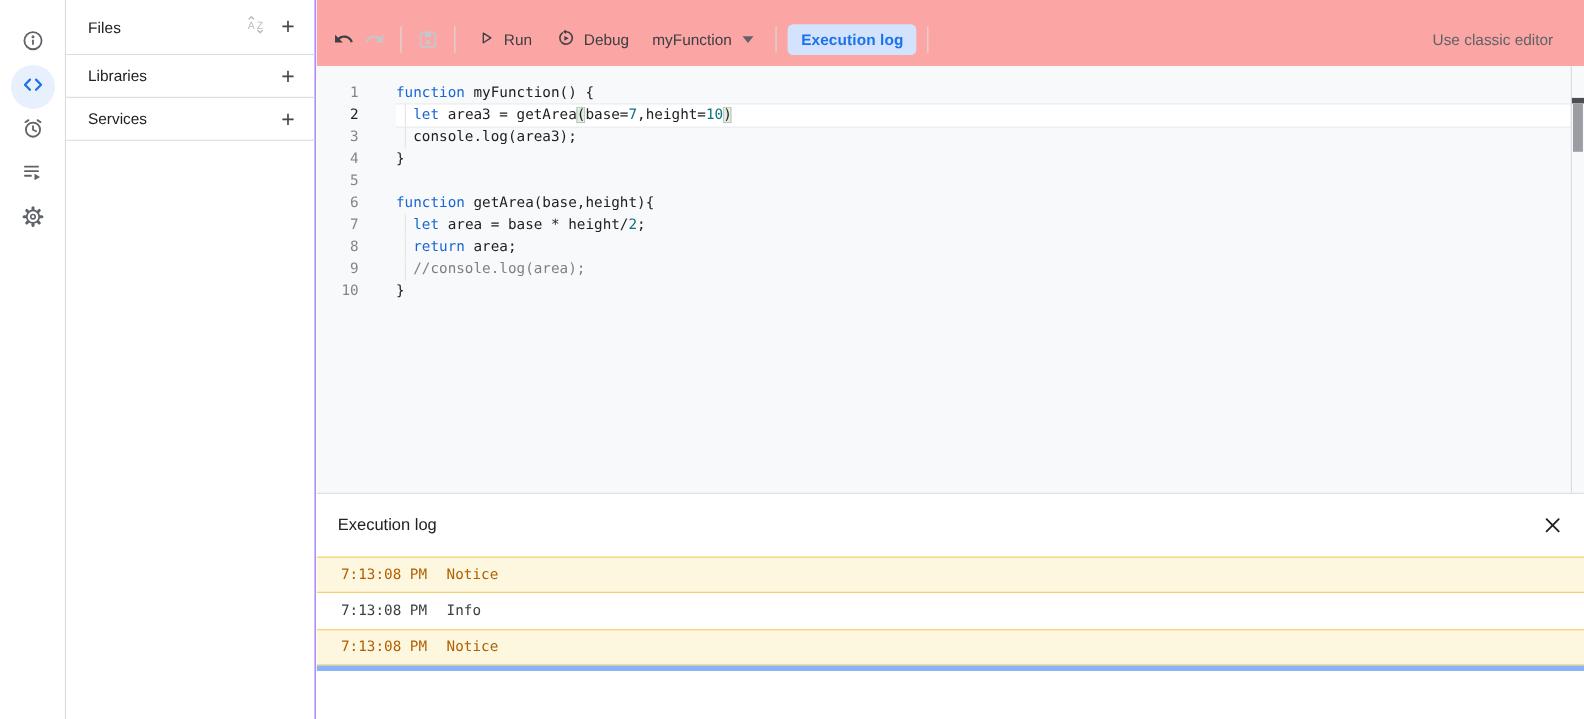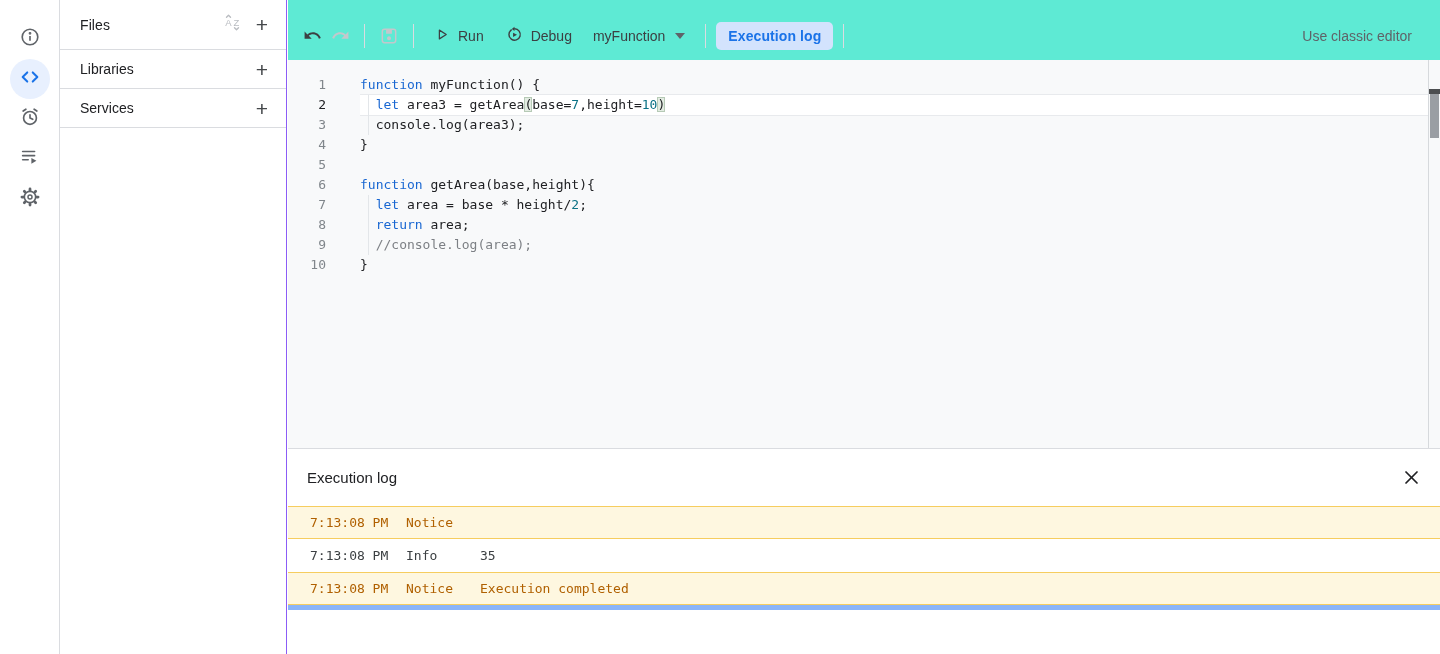--- a/index.html
+++ b/index.html
@@ -28,21 +28,21 @@
     font-size:13px; color:#3c4043; cursor:pointer; }
   .file-row.selected { background:#e8f0fe; color:#1a73e8; }
   .section-row { height:39px; border-bottom:1px solid #dadce0; display:flex;
     align-items:center; padding:0 18px 0 20px; font-size:14px; color:#202124; cursor:pointer; }
   .section-row .plus { margin-left:auto; }
 
   
   .main { position:absolute; left:288px; right:0; top:0; bottom:0; }
 
   
-  .toolbar { height:72px; background:#5eead4; border-bottom:1px solid #dadce0;
+  .toolbar { height:72px; background:#fca5a5; border-bottom:1px solid #dadce0;
     display:flex; align-items:center; padding:0 8px 0 10px; }
   .tb-btn { width:28px; height:28px; display:flex; align-items:center; justify-content:center;
     color:#3c4043; cursor:pointer; }
   .tb-btn.disabled { color:#c4c7cb; cursor:default; }
   .tb-divider { width:1px; height:24px; background:#dadce0; margin:0 10px; flex:none; }
   .tb-text-btn { display:flex; align-items:center; gap:8px; font-size:14px; color:#3c4043;
     padding:0 11px; height:36px; cursor:pointer; border-radius:4px; }
   .fn-select { display:flex; align-items:center; gap:10px; font-size:14px; color:#3c4043;
     padding:0 10px; height:36px; cursor:pointer;text-align:right; }
   .caret-down { width:0; height:0; border-left:5px solid transparent;
@@ -286,23 +286,21 @@
       </span>
     </div>
     <div id="log-rows">
         <div class="log-row notice">
           <span class="t">7:13:08 PM</span>
           <span class="lvl">Notice</span>
         </div>
         <div class="log-row info">
           <span class="t">7:13:08 PM</span>
           <span class="lvl">Info</span>
-          <span class="msg">35</span>
         </div>
         <div class="log-row notice">
           <span class="t">7:13:08 PM</span>
           <span class="lvl">Notice</span>
-          <span class="msg">Execution completed</span>
         </div>
       </div>
     <div class="resize-bar"></div>
   </div>
 </div>
 
 </body></html>

